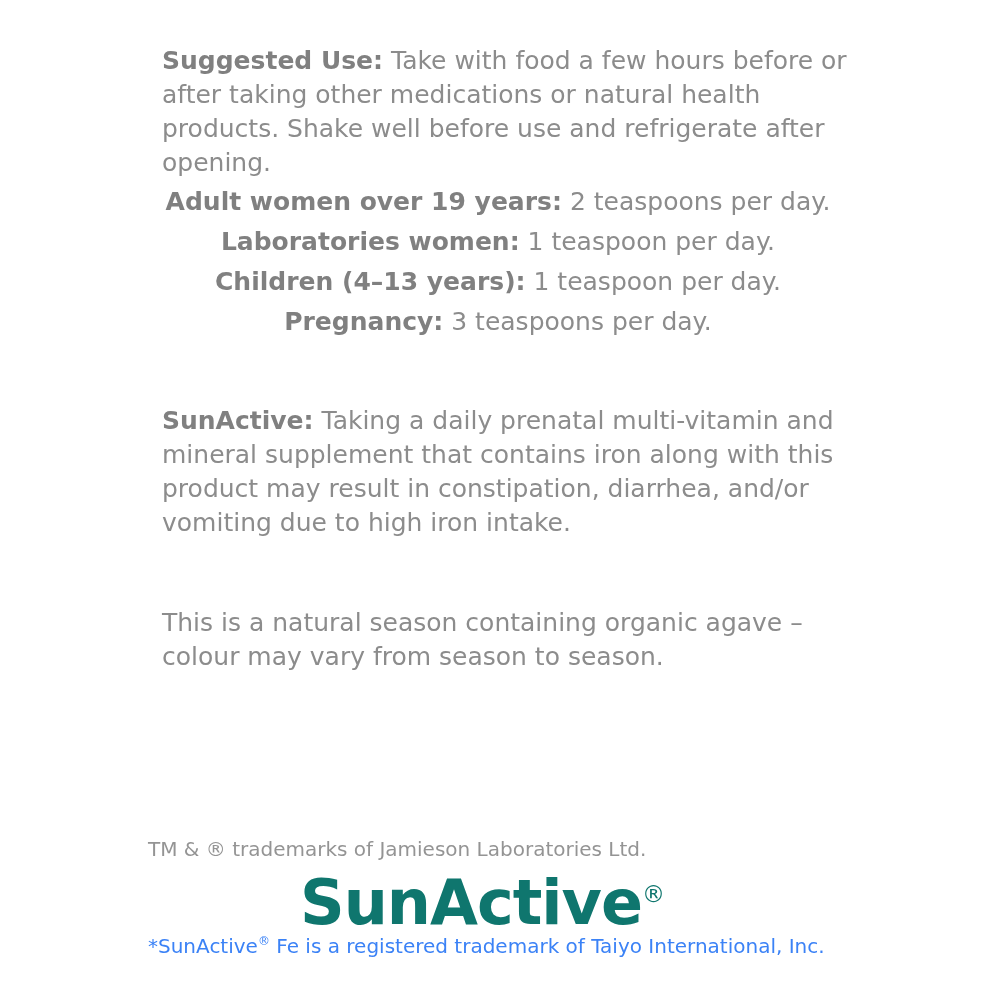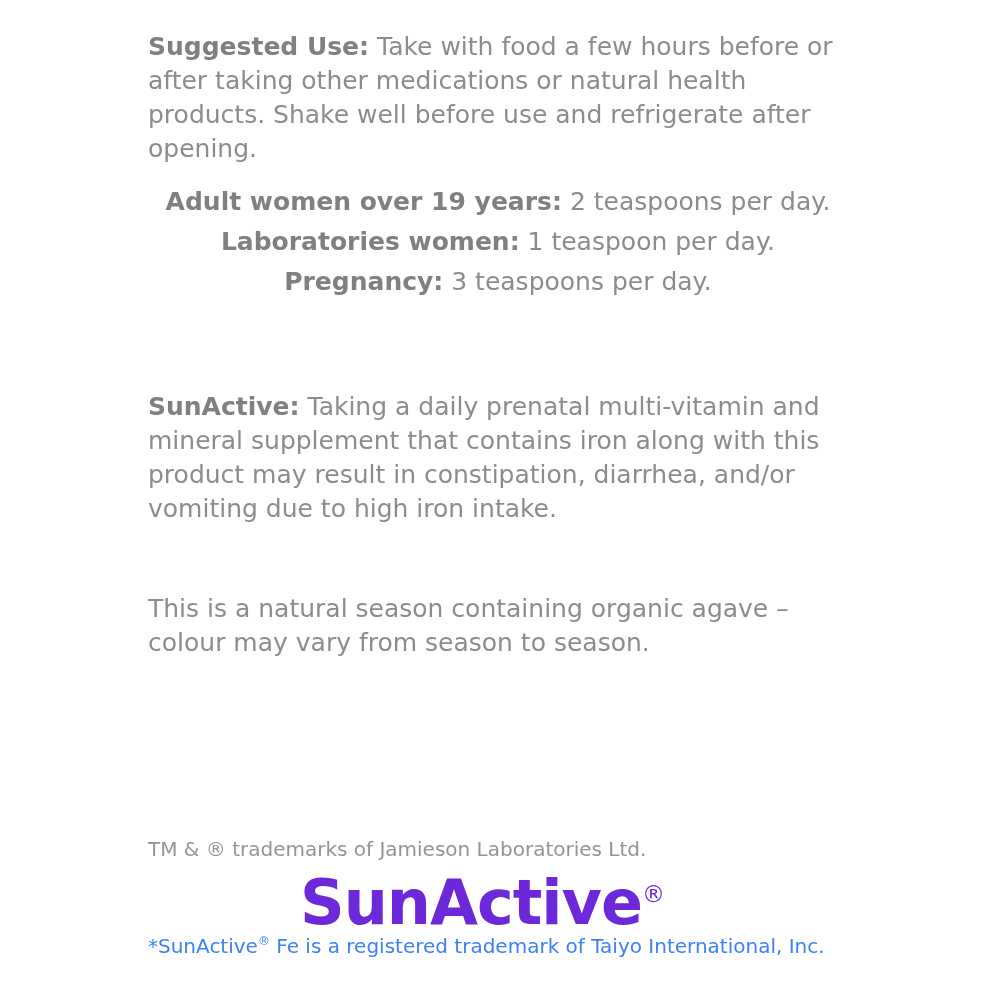--- a/index.html
+++ b/index.html
@@ -19,21 +19,21 @@
     position: absolute;
     left: 148px;
     top: 0;
     width: 720px;
     height: 1000px;
   }
   .para {
     font-size: 25px;
     line-height: 34px;
     color: #8c8c8c;
-    margin: 0;
+    margin: 14px;
   }
   .para.suggested {
     position: absolute;
     top: 30px;
     left: 0;
     width: 690px;
   }
   strong.lbl {
     font-weight: bold;
     color: #808080;
@@ -77,21 +77,21 @@
     top: 872px;
     left: 0;
     width: 620px;
     text-align: center;
   }
   .sunactive {
     font-family: "DejaVu Sans", sans-serif;
     font-weight: bold;
     font-size: 62px;
     line-height: 62px;
-    color: #6d28d9;
+    color: #0f766e;
     letter-spacing: -1px;
     display: inline-block;
     margin-left: 48px;
   }
   .sunactive sup {
     font-size: 23px;
     font-weight: normal;
     vertical-align: super;
     line-height: 0;
   }
@@ -114,20 +114,21 @@
 </head>
 <body>
 
 <div class="page">
 
   <p class="para suggested"><strong class="lbl">Suggested Use:</strong><span> Take with food a few hours before or after taking other medications or natural health products. Shake well before use and refrigerate after opening.</span></p>
 
   <div class="dose-block">
     <div class="dose-line"><strong class="lbl">Adult women over 19 years:</strong><span> 2 teaspoons per day.</span></div>
     <div class="dose-line"><strong class="lbl">Laboratories women:</strong><span> 1 teaspoon per day.</span></div>
+    <div class="dose-line"><strong class="lbl">Children (4–13 years):</strong><span> 1 teaspoon per day.</span></div>
     <div class="dose-line"><strong class="lbl">Pregnancy:</strong><span> 3 teaspoons per day.</span></div>
   </div>
 
   <p class="para cautions"><strong class="lbl">SunActive:</strong><span> Taking a daily prenatal multi-vitamin and mineral supplement that contains iron along with this product may result in constipation, diarrhea, and/or vomiting due to high iron intake.</span></p>
 
   <p class="para natural">This is a natural season containing organic agave – colour may vary from season to season.</p>
 
   <div class="trademark">TM &amp; ® trademarks of Jamieson Laboratories Ltd.</div>
 
   <div class="sunactive-wrap">

